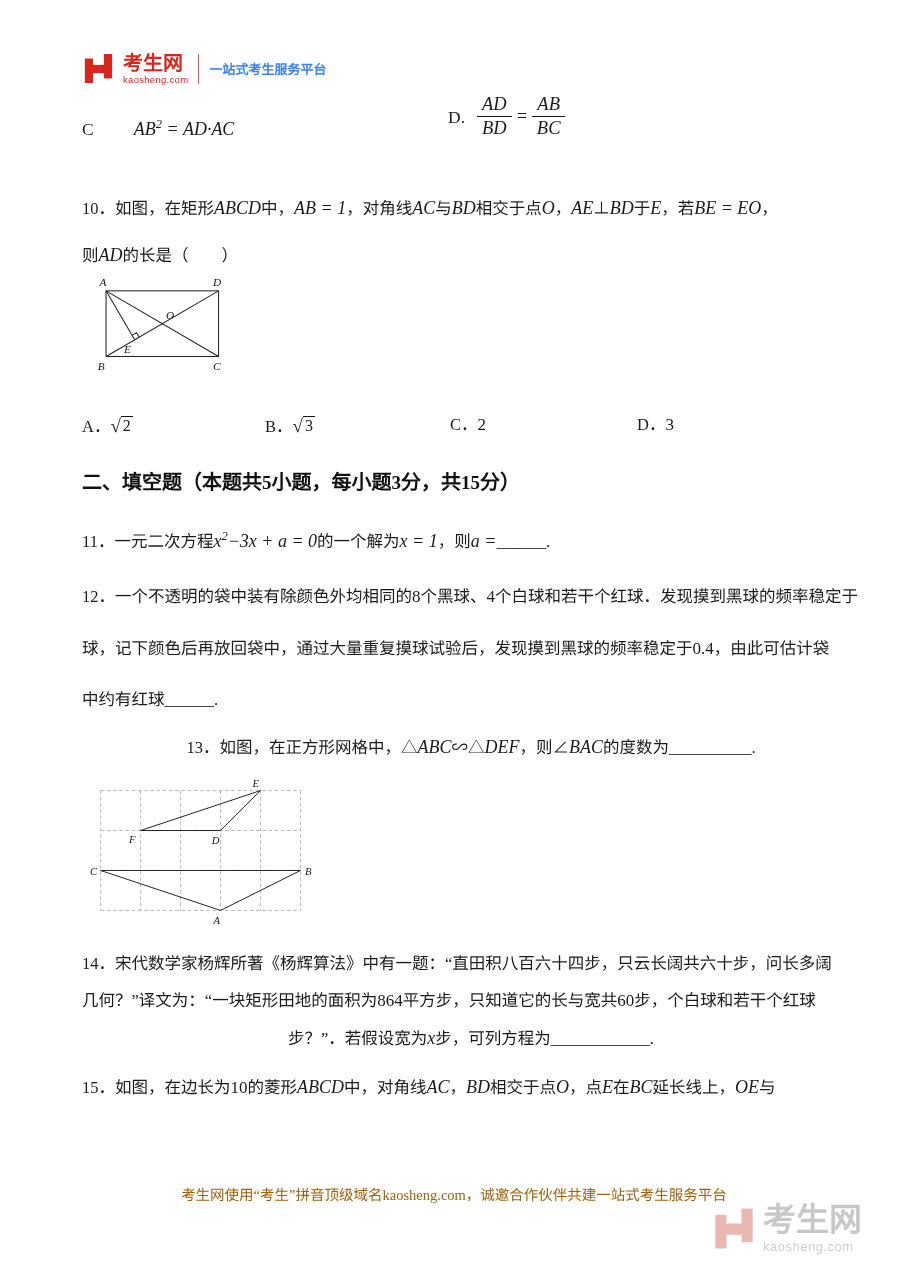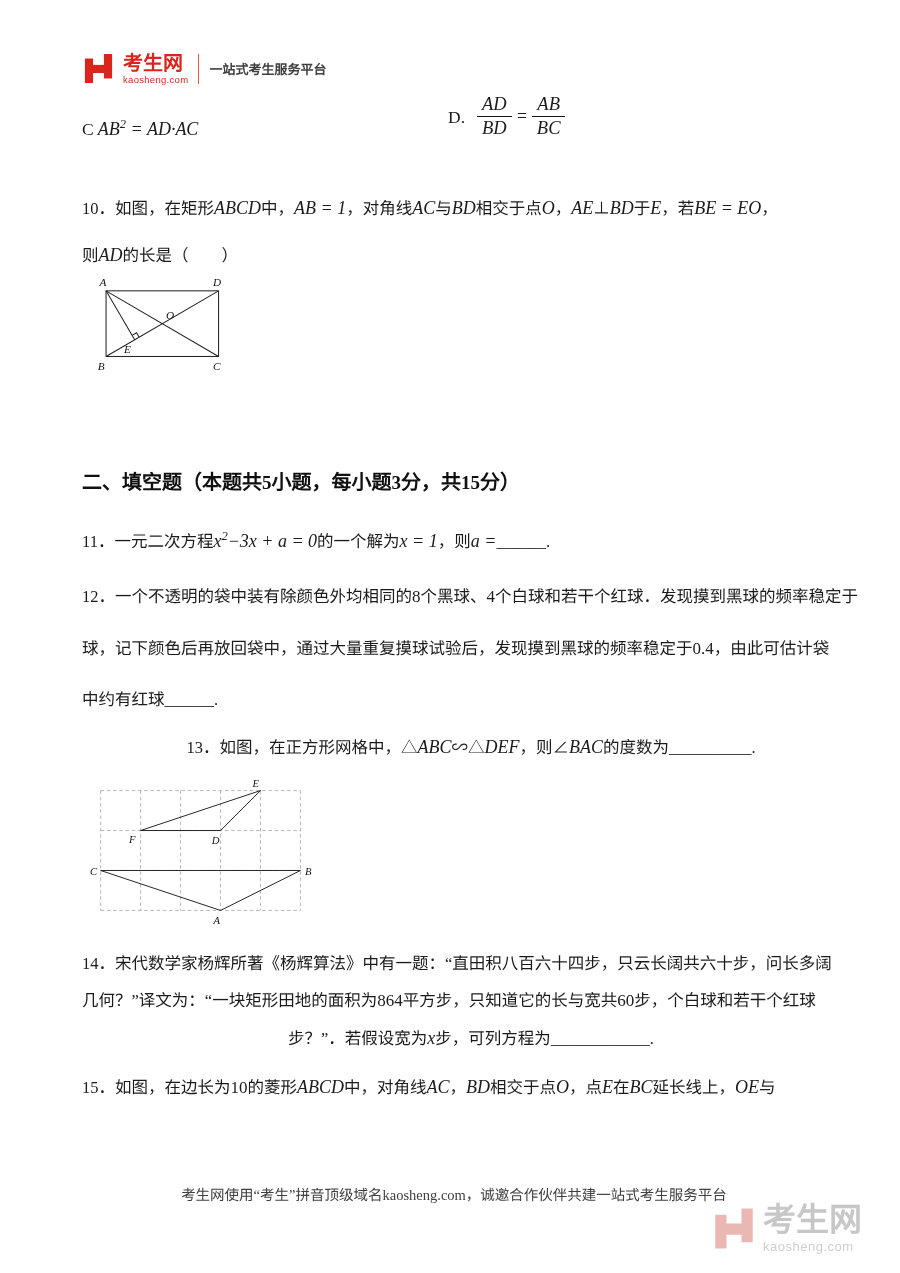--- a/index.html
+++ b/index.html
@@ -28,22 +28,22 @@
   .optpos{position:absolute;top:0;}
   .fig{position:absolute;}
   .fig .strokes line,.fig .strokes rect,.fig .strokes path{fill:none;stroke:#222222;stroke-width:1.1;}
   .fig .grid line{stroke:#9b9b9b;stroke-width:0.8;stroke-dasharray:4 3;}
   .fig text{font-family:"Liberation Serif",serif;font-style:italic;font-size:12px;fill:#141414;}
   .logo{position:absolute;display:flex;align-items:center;gap:10px;}
   .logo-icon{width:29px;height:33px;fill:#d9261c;}
   .logo-brand{font-family:"Liberation Sans",sans-serif;font-weight:700;font-size:20px;color:#d9261c;line-height:1.05;}
   .logo-domain{font-family:"Liberation Sans",sans-serif;font-size:9.5px;color:#d9261c;letter-spacing:0.3px;}
   .logo-divider{width:1px;height:30px;background:#e0594a;}
-  .logo-tagline{font-family:"Liberation Sans",sans-serif;font-weight:700;font-size:13px;color:#404040;}
-  .footer{position:absolute;left:8px;right:0;text-align:center;font-size:14.5px;color:#404040;
+  .logo-tagline{font-family:"Liberation Sans",sans-serif;font-weight:700;font-size:13px;color:#3b82f6;}
+  .footer{position:absolute;left:8px;right:0;text-align:center;font-size:14.5px;color:#a16207;
           font-family:"Liberation Serif",serif;}
   .watermark{position:absolute;display:flex;align-items:center;gap:9px;}
   .wm-icon{width:40px;height:45px;fill:#e9b8b2;}
   .wm-brand{font-family:"Liberation Sans",sans-serif;font-weight:700;font-size:33px;color:#c7c7c7;line-height:1;}
   .wm-domain{font-family:"Liberation Sans",sans-serif;font-size:13px;color:#cfcfcf;letter-spacing:0.5px;margin-top:3px;}
 </style>
 </head>
 <body>
 
 <div class="page">
@@ -57,21 +57,21 @@
     <div class="logo-stack">
       <div class="logo-brand">考生网</div>
       <div class="logo-domain">kaosheng.com</div>
     </div>
     <div class="logo-divider"></div>
     <div class="logo-tagline">一站式考生服务平台</div>
   </div>
 
   <div class="line" style="top:116px;">
     <span class="opt-label">C</span>
-    <span class="mline" style=""><span class="seg-m">AB</span><span class="seg-m seg-sup">2</span><span class="seg-m"> = AD·AC</span></span>
+    <span class="mline" style="margin-left:36px;"><span class="seg-m">AB</span><span class="seg-m seg-sup">2</span><span class="seg-m"> = AD·AC</span></span>
   </div>
   <div class="line dflex" style="top:94px;left:448px;right:auto;">
     <span class="opt-label">D.</span>
     <span class="mline dflex" style="margin-left:8px;">
         <span class="frac">
           <span class="num">AD</span>
           <span class="den">BD</span>
         </span>
         <span class="seg-m"> = </span>
         <span class="frac">
@@ -95,20 +95,26 @@
     <g>
       <text x="8" y="15">A</text>
       <text x="129" y="15">D</text>
       <text x="79" y="50">O</text>
       <text x="34" y="86">E</text>
       <text x="6" y="104">B</text>
       <text x="129" y="104">C</text>
     </g>
   </svg>
 
+  <div class="line" style="top:413px;height:30px;">
+    <span class="mline optpos" style="left:0;"><span class="seg-t">A．</span><span class="sqrt"><span class="rad">√</span><span class="rand">2</span></span></span>
+    <span class="mline optpos" style="left:183px;"><span class="seg-t">B．</span><span class="sqrt"><span class="rad">√</span><span class="rand">3</span></span></span>
+    <span class="mline optpos" style="left:368px;"><span class="seg-t">C．</span><span class="seg-n">2</span></span>
+    <span class="mline optpos" style="left:555px;"><span class="seg-t">D．</span><span class="seg-n">3</span></span>
+  </div>
 
   <div class="line heading" style="top:468px;"><span class="seg-t">二、填空题（本题共</span><span class="seg-n">5</span><span class="seg-t">小题，每小题</span><span class="seg-n">3</span><span class="seg-t">分，共</span><span class="seg-n">15</span><span class="seg-t">分）</span></div>
 
   <div class="line" style="top:528px;"><span class="seg-t">11．一元二次方程</span><span class="seg-m">x</span><span class="seg-m seg-sup">2</span><span class="seg-m">−3x + a = 0</span><span class="seg-t">的一个解为</span><span class="seg-m">x = 1</span><span class="seg-t">，则</span><span class="seg-m">a =</span><span class="seg-t">______.</span></div>
 
   <div class="line" style="top:585px;"><span class="seg-t">12．一个不透明的袋中装有除颜色外均相同的</span><span class="seg-n">8</span><span class="seg-t">个黑球、</span><span class="seg-n">4</span><span class="seg-t">个白球和若干个红球．发现摸到黑球的频率稳定于</span></div>
   <div class="line" style="top:637px;"><span class="seg-t">球，记下颜色后再放回袋中，通过大量重复摸球试验后，发现摸到黑球的频率稳定于</span><span class="seg-n">0.4</span><span class="seg-t">，由此可估计袋</span></div>
   <div class="line" style="top:688px;"><span class="seg-t">中约有红球______.</span></div>
 
   <div class="line" style="top:735px;text-align:center;"><span class="seg-t">13．如图，在正方形网格中，△</span><span class="seg-m">ABC</span><span class="seg-t">∽△</span><span class="seg-m">DEF</span><span class="seg-t">，则∠</span><span class="seg-m">BAC</span><span class="seg-t">的度数为__________.</span></div>

